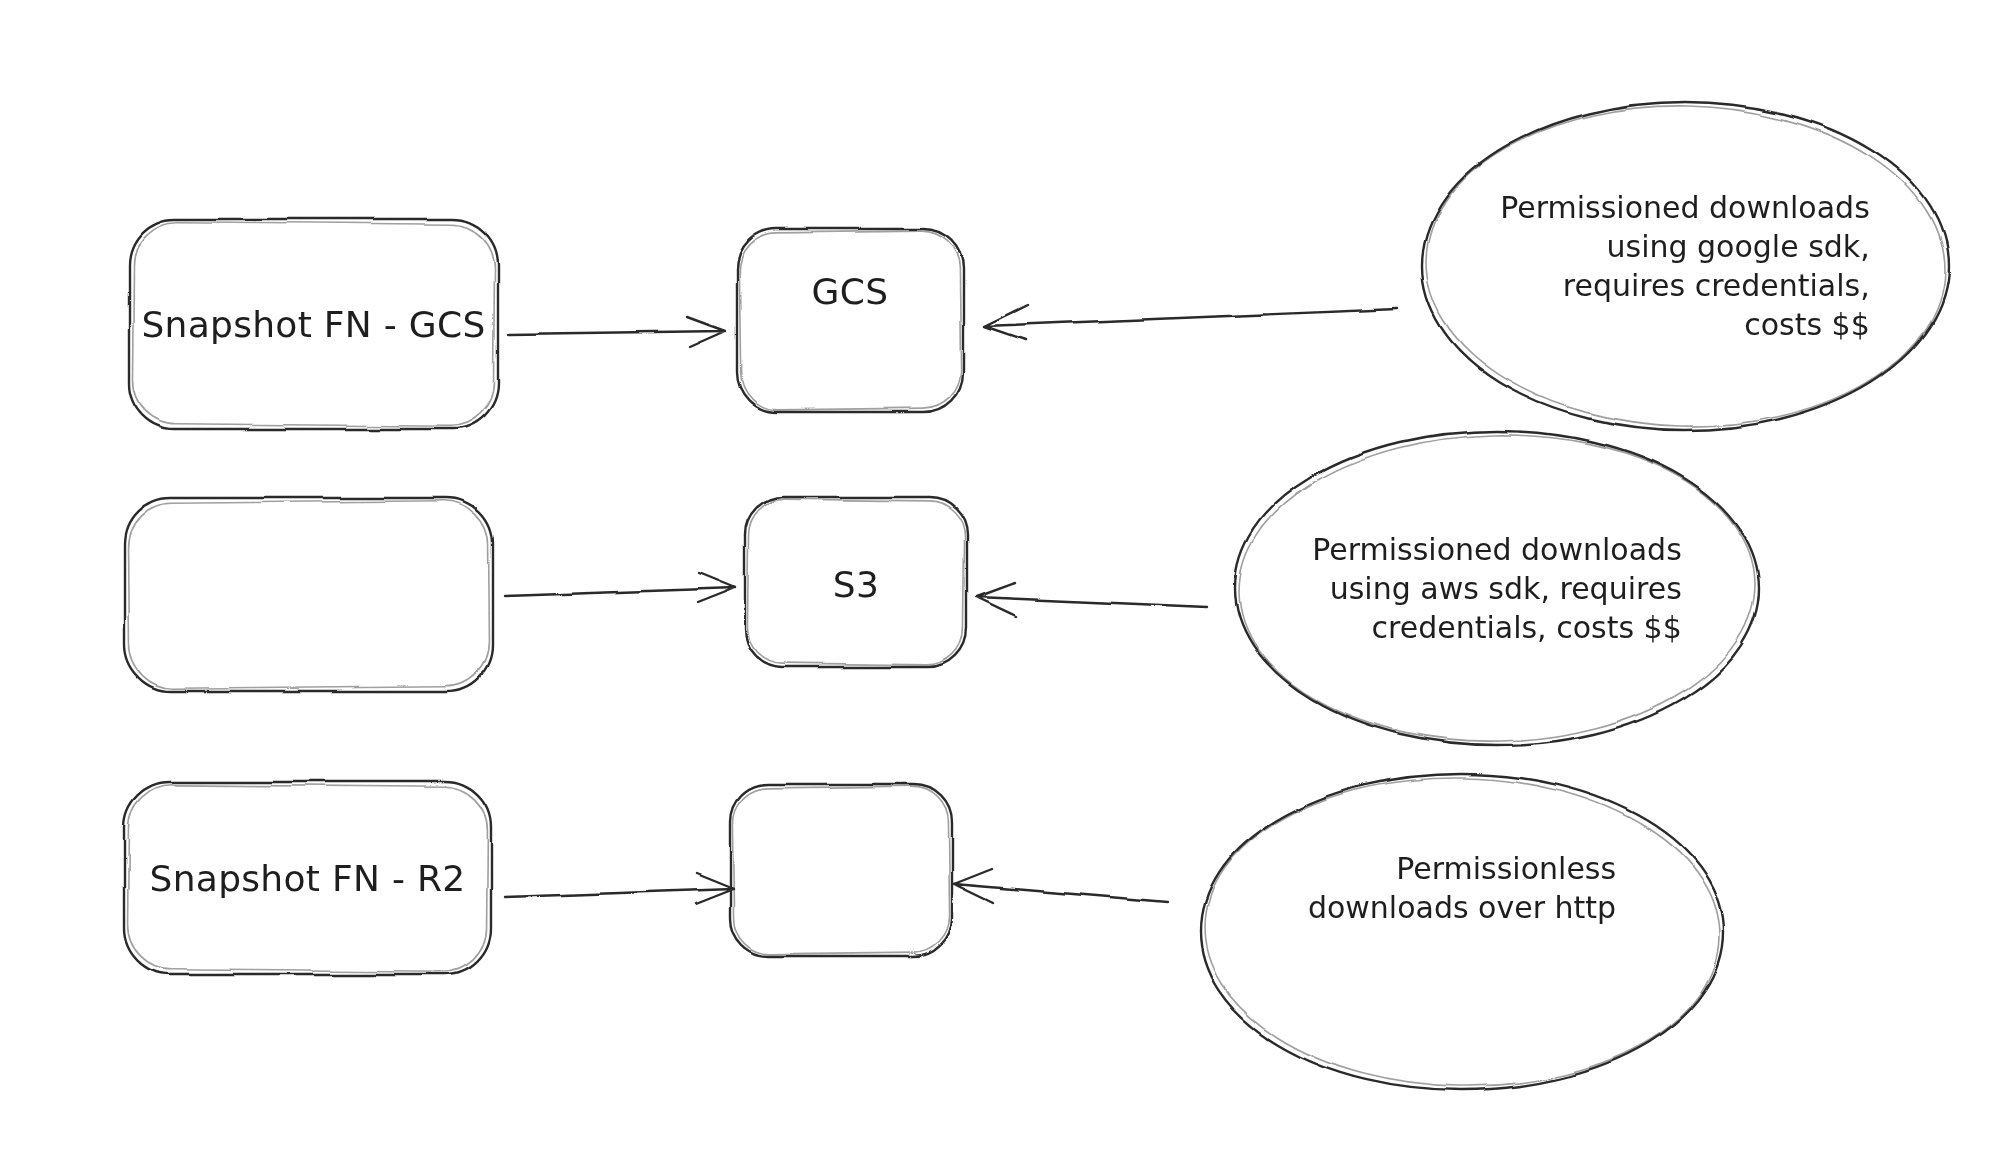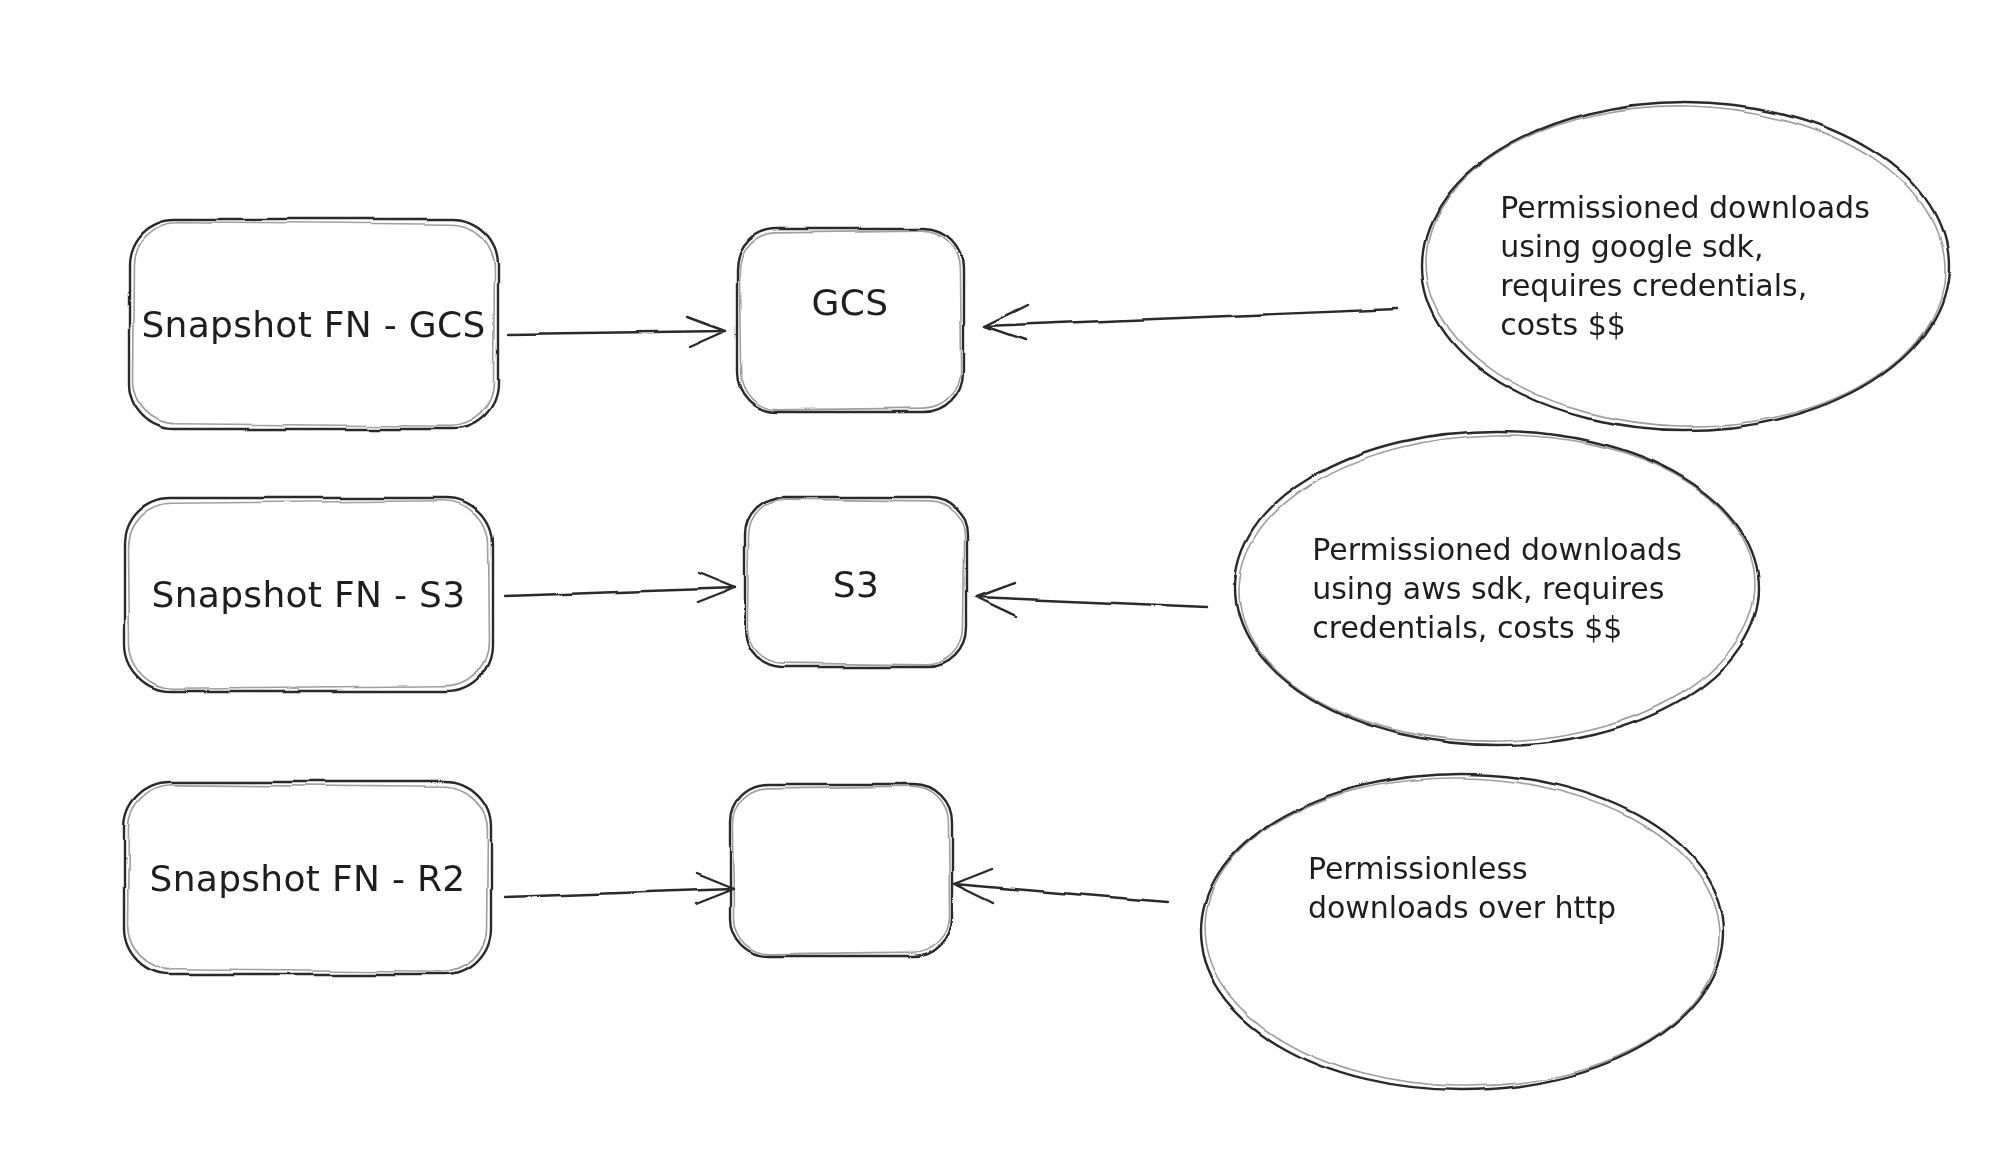--- a/index.html
+++ b/index.html
@@ -19,21 +19,21 @@
     stroke-width: 2.4;
     stroke-linecap: round;
     stroke-linejoin: round;
   }
   .stroke .ghost { opacity: 0.45; stroke-width: 1.6; }
   .lbl {
     position: absolute;
     display: flex;
     align-items: center;
     justify-content: center;
-    text-align: left;
+    text-align: right;
     pointer-events: none;
   }
   .node-lbl { font-size: 36px; letter-spacing: 0.3px; }
   .note-lbl { font-size: 30px; line-height: 1.3; white-space: pre-line; }
 </style>
 </head>
 <body>
 
 <div class="canvas" style="--stroke: #2a2a2a; --bg: #ffffff; --text: #1e1e1e;">
 
@@ -77,27 +77,26 @@
         <path d="M505,897 L733,889 M696,874 L733,889 M695,904 L733,889"></path>
         <path d="M1168,902 L954,884 M992,869 L954,884 M993,903 L954,884"></path>
         <ellipse cx="1462" cy="932" rx="262" ry="158"></ellipse>
         <ellipse class="ghost" cx="1462" cy="932" rx="258" ry="154" transform="rotate(1.3 1462 932)"></ellipse>
       </g>
 
     </g>
   </svg>
 
   <div class="lbl node-lbl" style="left:129px; top:219px; width:369px; height:210px;">Snapshot FN - GCS</div>
-  <div class="lbl node-lbl" style="left:737px; top:237px; width:226px; height:130px;">GCS</div>
+  <div class="lbl node-lbl" style="left:737px; top:226px; width:226px; height:130px;">GCS</div>
   <div class="lbl note-lbl" style="left:1445px; top:136px; width:480px; height:260px;">Permissioned downloads
 using google sdk,
 requires credentials,
 costs $$</div>
 
-  <div class="lbl node-lbl" style="left:124px; top:498px; width:369px; height:193px;">Snapshot FN - S3</div>
   <div class="lbl node-lbl" style="left:745px; top:497px; width:222px; height:174px;">S3</div>
   <div class="lbl note-lbl" style="left:1257px; top:468px; width:480px; height:240px;">Permissioned downloads
 using aws sdk, requires
 credentials, costs $$</div>
 
   <div class="lbl node-lbl" style="left:124px; top:782px; width:367px; height:192px;">Snapshot FN - R2</div>
   <div class="lbl note-lbl" style="left:1222px; top:778px; width:480px; height:220px;">Permissionless
 downloads over http</div>
 
 </div>

